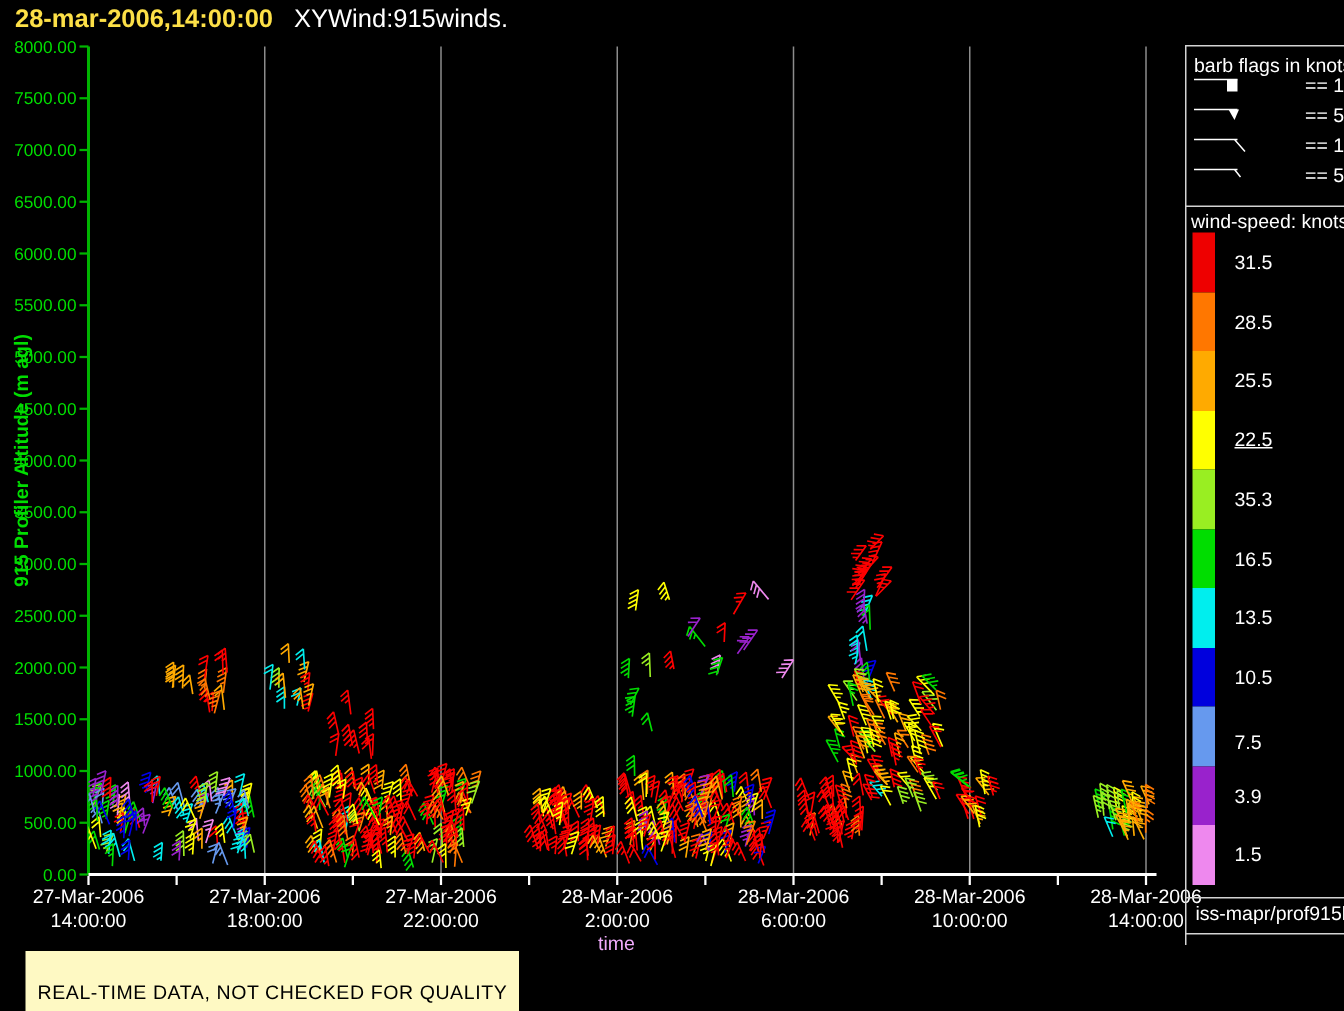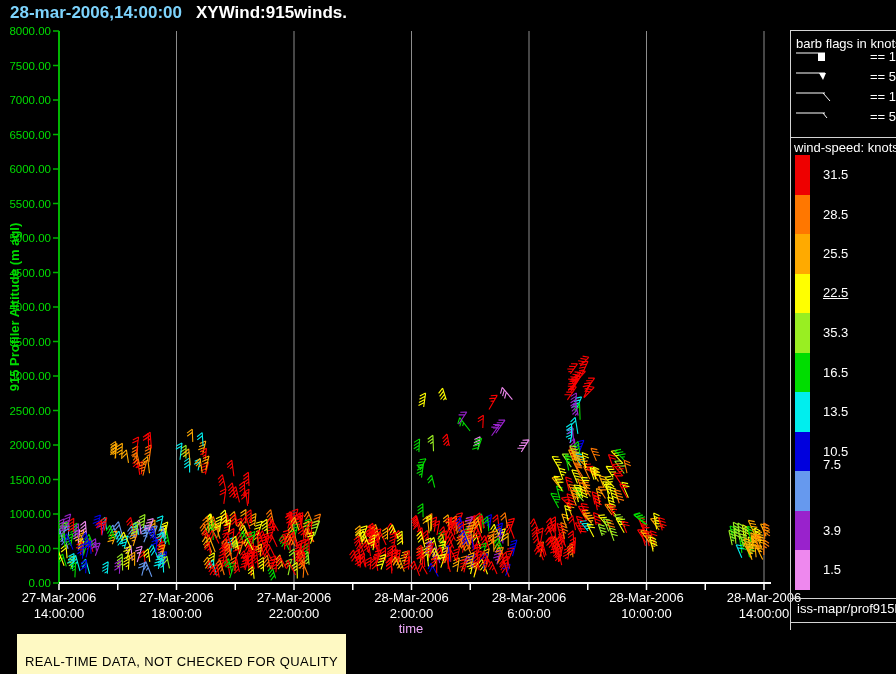--- a/index.html
+++ b/index.html
@@ -1,20 +1,20 @@
 <!DOCTYPE html>
 <html><head>
 <meta charset="utf-8">
 <style>
   html,body{margin:0;padding:0;background:#000;}
   .screen{position:relative;width:896px;height:674px;background:#000;overflow:hidden;
           font-family:"Liberation Sans",sans-serif;}
   .titlebar{position:absolute;left:10px;top:3px;white-space:nowrap;}
-  .dt{color:#7dd3fc;font-size:17px;font-weight:bold;}
-  .ttl{color:#ffffff;font-size:17px;font-weight:bold;margin-left:14px;}
+  .dt{color:#fde047;font-size:17px;font-weight:bold;}
+  .ttl{color:#ffffff;font-size:17px;font-weight:normal;margin-left:14px;}
   #plot{position:absolute;left:0;top:0;}
   .ylab{position:absolute;left:14px;top:307px;transform:translate(-50%,-50%) rotate(-90deg);
         white-space:nowrap;color:#00dd00;font-size:13px;font-weight:bold;}
   .xlab{position:absolute;left:411px;top:621px;transform:translateX(-50%);
         color:#f0abfc;font-size:13px;}
   .legend{position:absolute;left:790px;top:0;width:106px;height:674px;color:#fff;font-size:13px;}
   .vline{position:absolute;left:0;top:30px;width:1px;height:600px;background:#d4d4d4;}
   .hline{position:absolute;left:0;right:0;height:1px;background:#d4d4d4;}
   .lg-title{position:absolute;left:6px;top:36px;white-space:nowrap;}
   .barb-row{position:absolute;left:4px;height:20px;display:flex;align-items:center;white-space:nowrap;gap:32px;}
@@ -823,21 +823,21 @@
         <div class="cb-label" style="top: 285px; text-decoration: underline;">22.5</div>
         <div class="cb-swatch" style="top: 313px; height: 39.5px; background: rgb(153, 238, 34);"></div>
         <div class="cb-label" style="top: 325px;">35.3</div>
         <div class="cb-swatch" style="top: 352.5px; height: 39.5px; background: rgb(0, 221, 0);"></div>
         <div class="cb-label" style="top: 364.5px;">16.5</div>
         <div class="cb-swatch" style="top: 392px; height: 39.5px; background: rgb(0, 238, 238);"></div>
         <div class="cb-label" style="top: 404px;">13.5</div>
         <div class="cb-swatch" style="top: 431.5px; height: 39.5px; background: rgb(0, 0, 221);"></div>
         <div class="cb-label" style="top: 443.5px;">10.5</div>
         <div class="cb-swatch" style="top: 471px; height: 39.5px; background: rgb(102, 153, 238);"></div>
-        <div class="cb-label" style="top: 457px; text-align: right;">7.5</div>
+        <div class="cb-label" style="top: 487px; text-align: right;">7.5</div>
         <div class="cb-swatch" style="top: 510.5px; height: 39.5px; background: rgb(153, 34, 204);"></div>
         <div class="cb-label" style="top: 522.5px;">3.9</div>
         <div class="cb-swatch" style="top: 550px; height: 39.5px; background: rgb(238, 136, 238);"></div>
         <div class="cb-label" style="top: 562px;">1.5</div>
       </div>
 
     <div class="lg-src">iss-mapr/prof915h</div>
   </div>
 
   <div class="banner">REAL-TIME DATA, NOT CHECKED FOR QUALITY</div>

